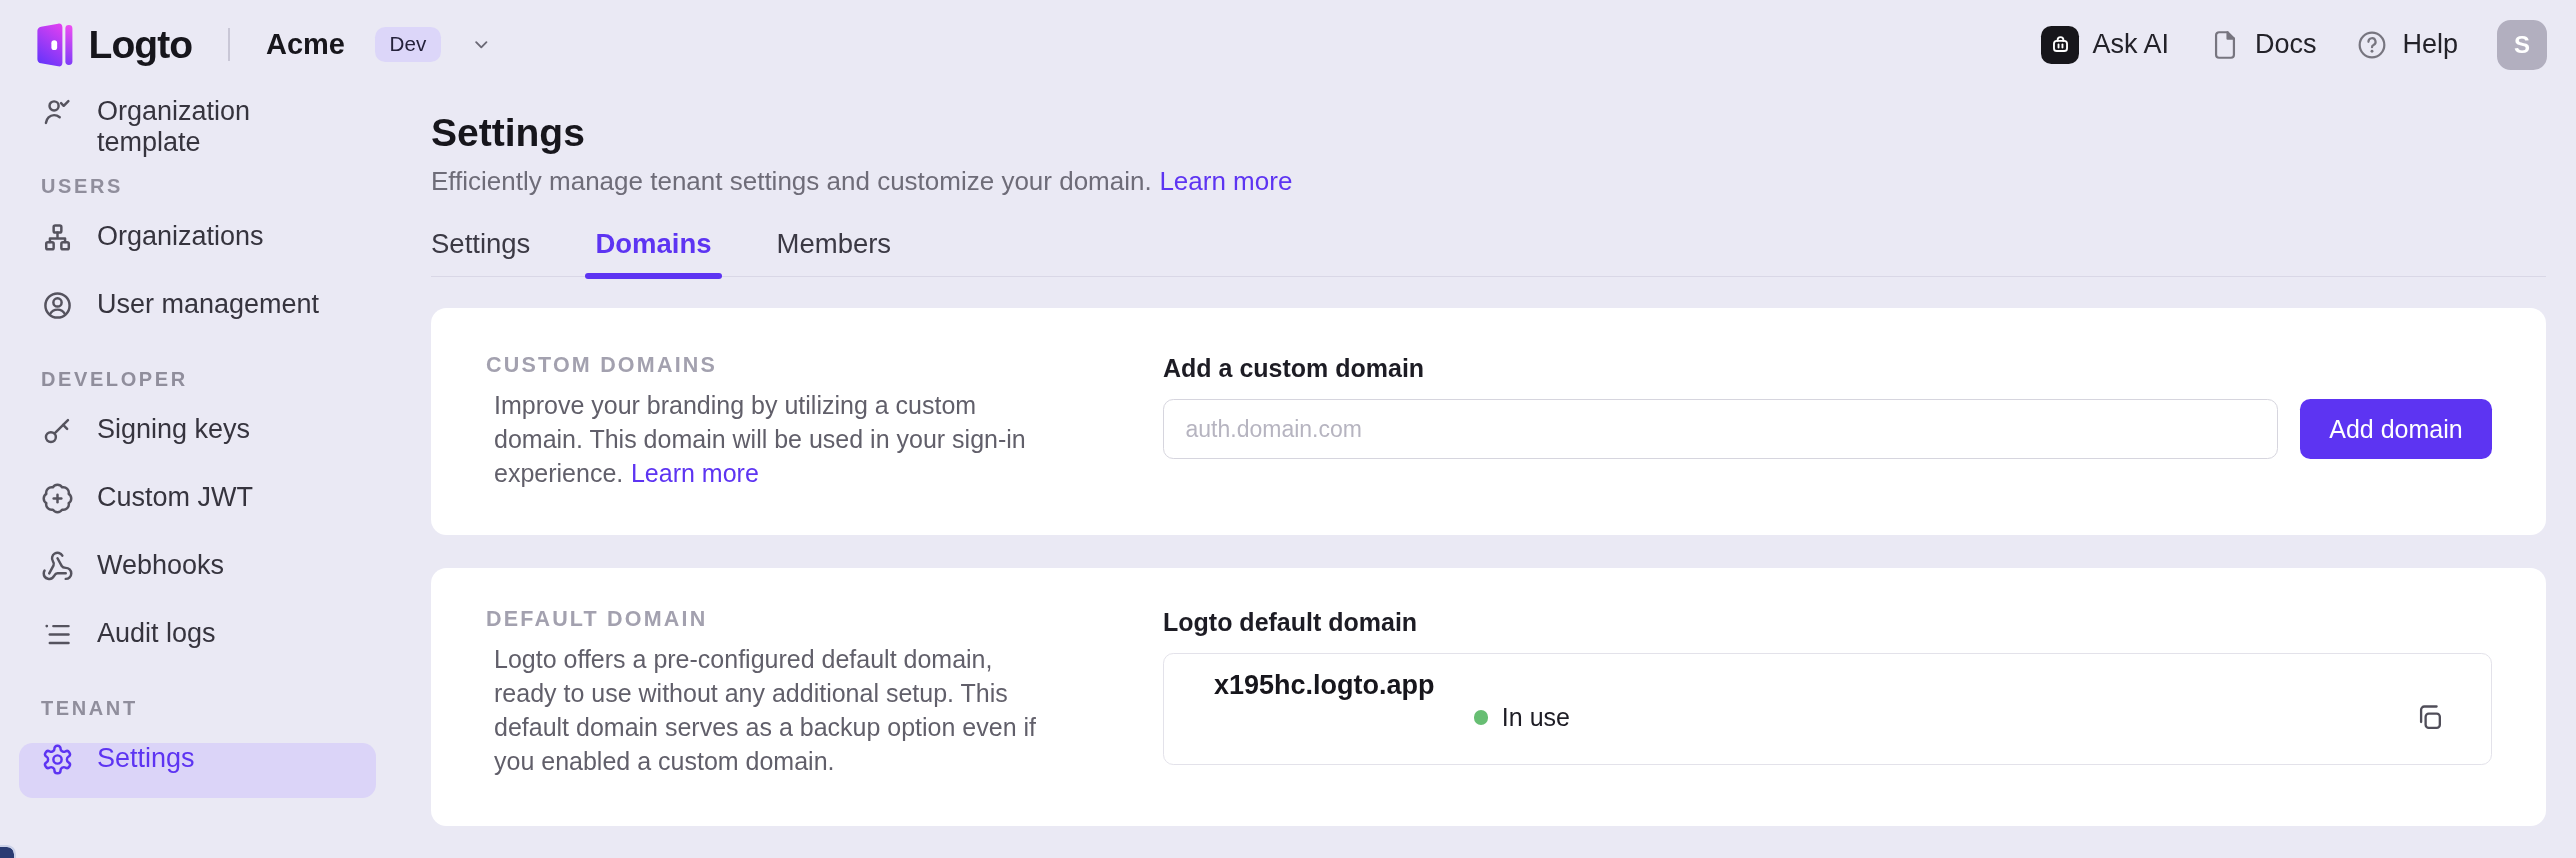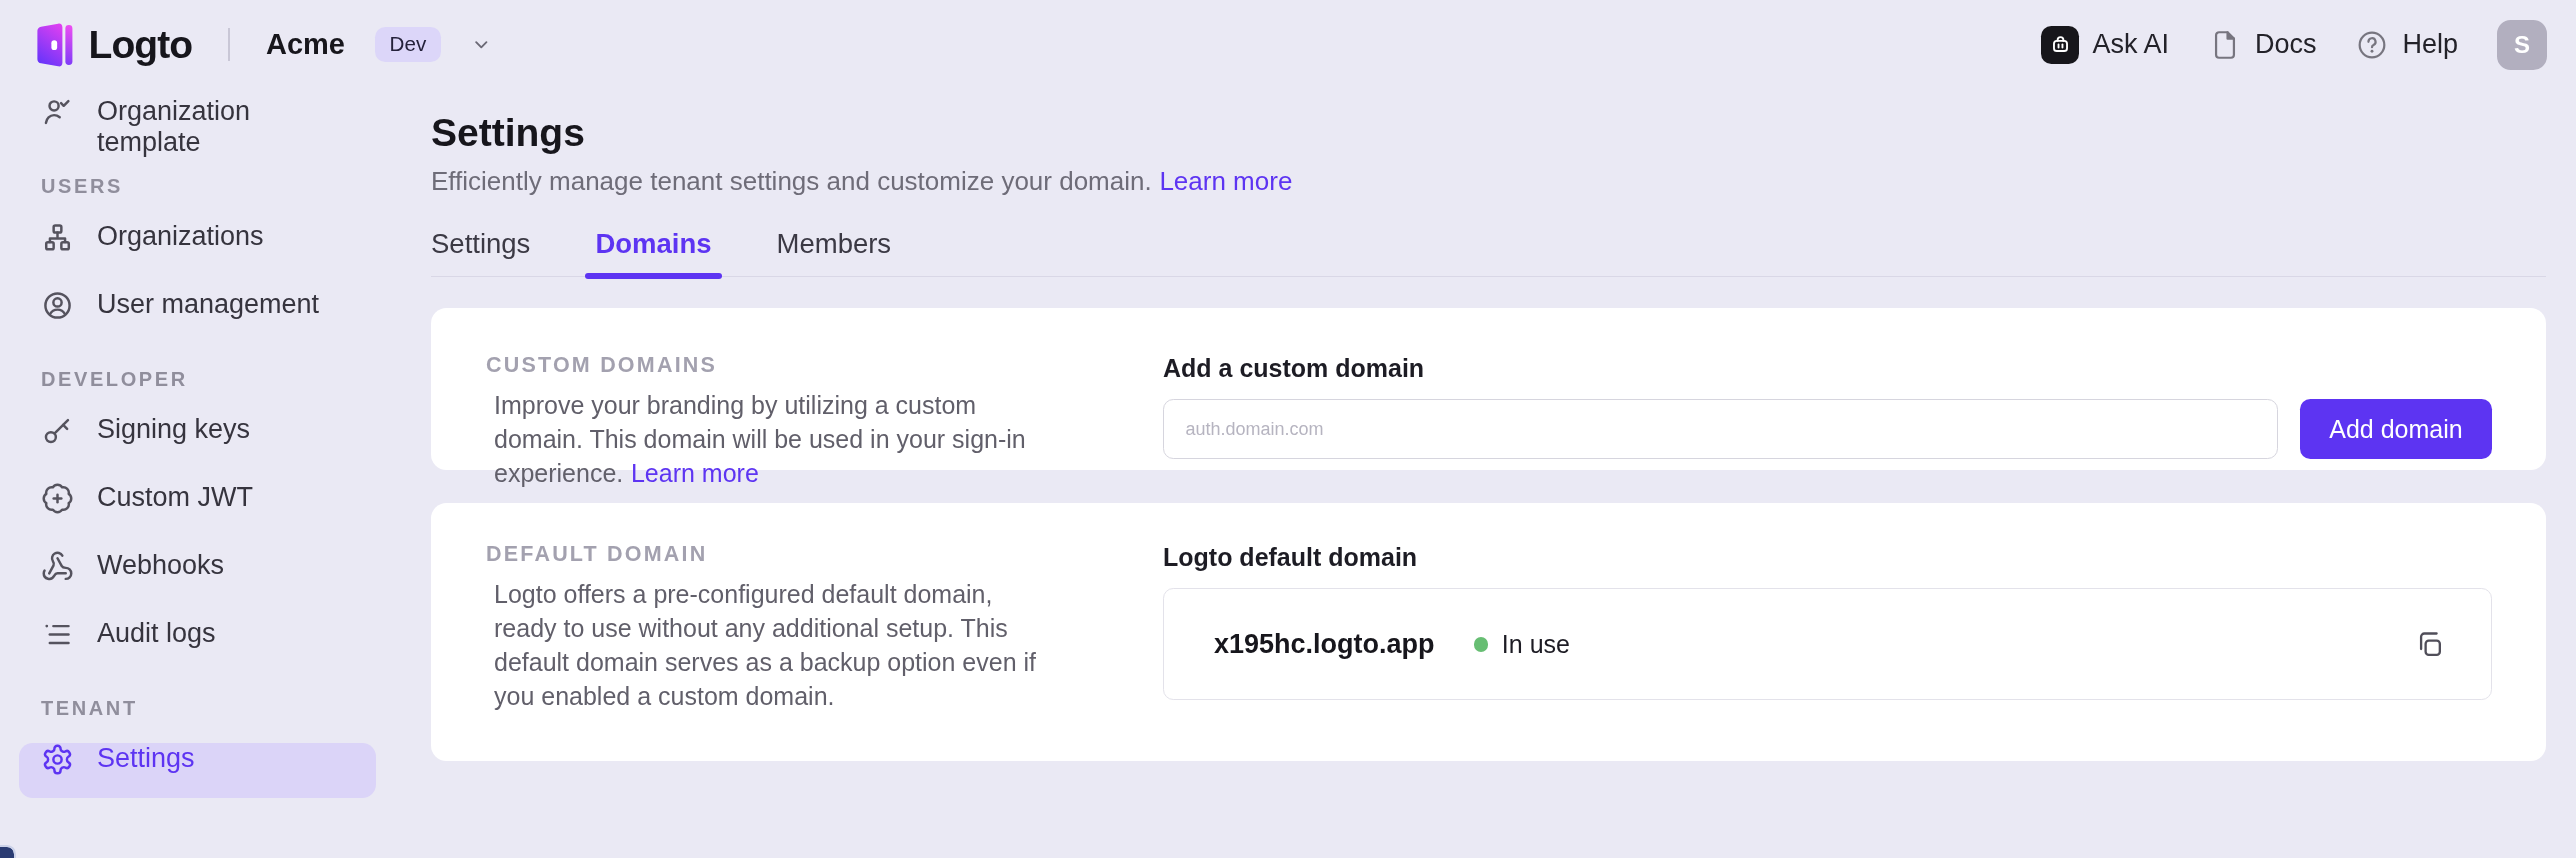--- a/index.html
+++ b/index.html
@@ -85,47 +85,47 @@
   .tab.active::after {
     content: ""; position: absolute; left: -10.3px; right: -10.3px; bottom: -3.4px;
     height: 6px; border-radius: 3.4px; background: var(--brand-purple, #5d34f2);
   }
 
   .card {
     background: var(--card-bg, #ffffff); border-radius: 15.5px;
     display: flex; align-items: flex-start;
     padding: 45px 54px 45px 55px;
   }
-  .card-1 { margin-top: 31px; height: 162px; }
+  .card-1 { margin-top: 31px; height: 227px; }
   .card-2 { margin-top: 33px; height: 258px; padding-top: 39px; }
   .card-left { width: 601px; flex-shrink: 0; }
   .section-label { font-size: 21.5px; font-weight: 700; letter-spacing: 2.2px; color: #a3a1af; }
   .card-desc { margin-top: 10.3px; font-size: 25px; line-height: 34px; color: #615f6a; max-width: 560px; margin-left: 8px; }
   .card-right { flex: 1; padding-left: 76px; }
   .field-label { font-size: 25px; font-weight: 600; color: #1d1c24; line-height: 31px; }
 
   .input-row { display: flex; margin-top: 15.5px; gap: 22px; }
   .text-input {
     flex: 1; height: 60px; border: 1.7px solid #d6d5de; border-radius: 10.3px;
-    background: #fff; padding: 0 21.5px; font-size: 18px; color: #17161c;
+    background: #fff; padding: 0 21.5px; font-size: 23px; color: #17161c;
     font-family: "Liberation Sans", sans-serif; outline: none;
   }
   .text-input::placeholder { color: #b6b4c0; }
   .primary-btn {
     width: 192px; height: 60px; border: none; border-radius: 10.3px;
     background: var(--brand-purple, #5d34f2); color: #ffffff;
     font-size: 25px; font-weight: 500; font-family: "Liberation Sans", sans-serif;
     cursor: pointer;
   }
 
   .domain-box {
     margin-top: 15.5px; height: 112px;
     border: 1.7px solid #e3e2ea; border-radius: 10.3px; background: #fff;
-    display: flex; align-items: center;
-    padding: 0 41px 0 50px;
+    display: flex; 
+    padding: 16px 41px 0 50px;
   }
   .domain-name { font-size: 27px; font-weight: 700; color: #17161c; }
   .status { display: flex; align-items: center; gap: 13.7px; margin-left: 39px; font-size: 25px; color: #1d1c24; }
   .dot { width: 14.6px; height: 14.6px; border-radius: 50%; background: var(--status-green, #67be73); }
   .copy-btn {
     margin-left: auto; background: none; border: none; padding: 5.2px;
     color: #504e59; cursor: pointer;
   }
 
   .corner-peek {

